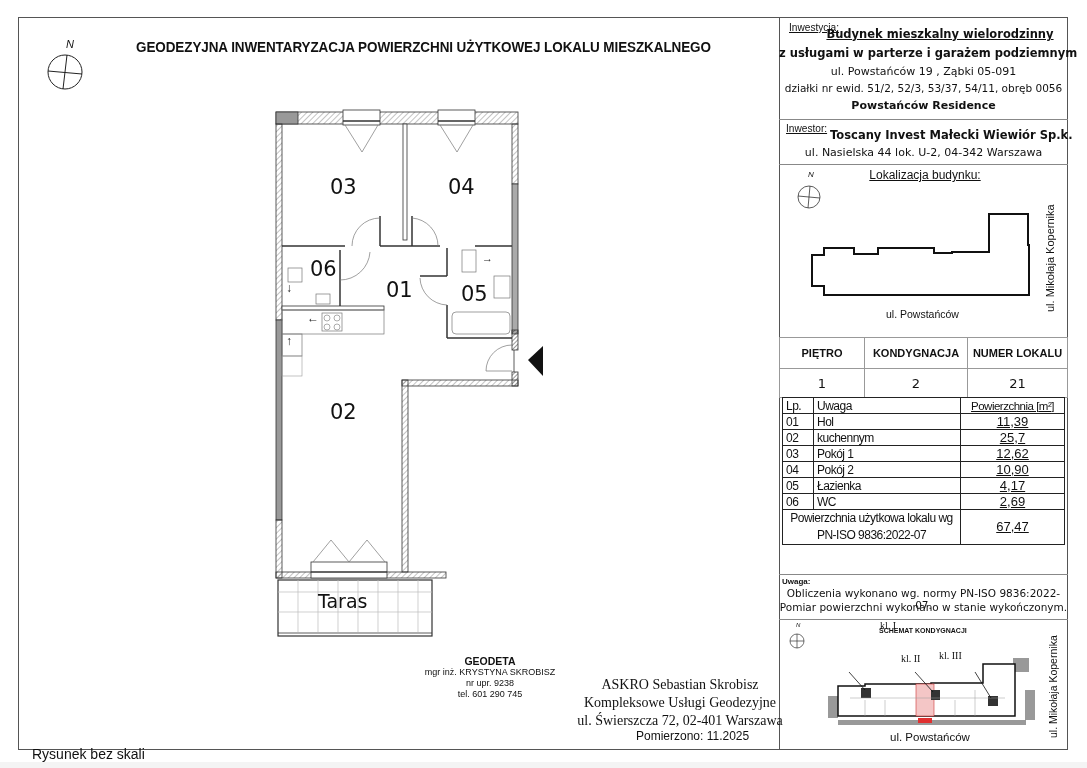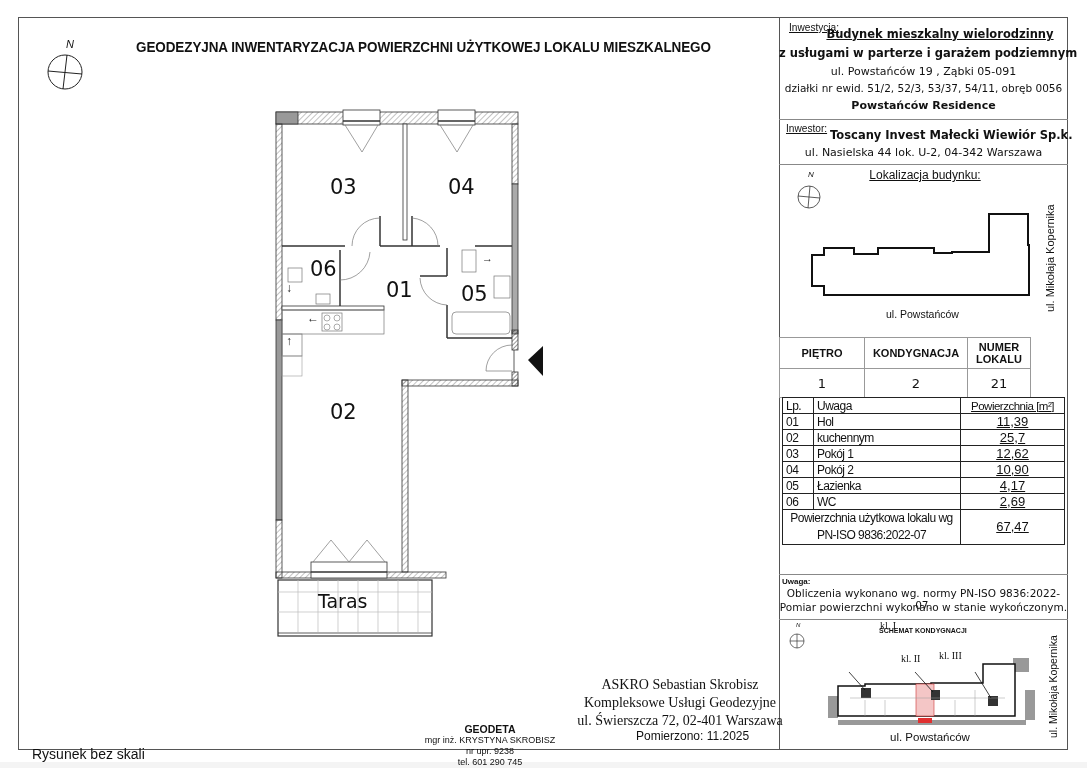--- a/index.html
+++ b/index.html
@@ -10,39 +10,39 @@
   .hsep { position:absolute; left:779px; width:289px; height:0; border-top:1px solid #888; }
 
   .title { position:absolute; left:136px; top:39px; font-weight:bold; font-size:14.5px; letter-spacing:-0.1px; transform:scaleX(0.93); transform-origin:left; white-space:nowrap; }
   .compass { position:absolute; }
   .compass .n { position:absolute; font-style:italic; font-size:11px; }
 
   .inv-label { position:absolute; font-size:11.5px; text-decoration:underline; transform:scaleX(0.88); transform-origin:left; }
   .rc { position:absolute; left:779px; width:289px; text-align:center; white-space:nowrap; font-family:"DejaVu Sans", sans-serif; }
   .bold { font-weight:bold; }
 
-  table.hdr { position:absolute; left:779px; top:337px; width:252px; border-collapse:collapse; }
+  table.hdr { position:absolute; left:779px; top:337px; width:289px; border-collapse:collapse; }
   table.hdr td { border:1px solid #999; text-align:center; height:30px; padding:0; font-size:11px; }
   table.hdr tr.h td { font-weight:bold; font-size:11px; }
   table.hdr tr.v td { font-family:"DejaVu Sans", sans-serif; font-size:13px; height:28px; }
 
   table.rooms { position:absolute; left:782px; top:397px; width:283px; border-collapse:collapse; font-size:12px; }
   table.rooms td { border:1px solid #222; padding:0 3px; height:15px; line-height:14px; letter-spacing:-0.5px; }
   table.rooms td.num { text-align:center; font-size:13px; letter-spacing:0;text-decoration:underline; }
   table.rooms .sum td { height:32px; text-align:center; }
 
   .uwaga { position:absolute; left:782px; top:577px; font-size:8px; font-weight:bold; }
   .note { position:absolute; left:779px; width:289px; text-align:center; font-size:10.5px; font-family:"DejaVu Sans", sans-serif; }
 
   .schem-title { position:absolute; left:879px; top:627px; font-size:7px; font-weight:bold; }
   .kl { position:absolute; font-size:10px; font-family:"Liberation Serif", serif; }
   .street { position:absolute; font-size:10.5px; }
   .vstreet { position:absolute; transform:rotate(-90deg); transform-origin:left top; font-size:11px; white-space:nowrap; }
 
-  .footer-geo { position:absolute; left:420px; top:724px; width:140px; text-align:center; font-size:9px; line-height:11px; }
+  .footer-geo { position:absolute; left:420px; top:656px; width:140px; text-align:center; font-size:9px; line-height:11px; }
   .footer-geo .b { font-weight:bold; font-size:10.5px; }
   .askro { position:absolute; left:560px; top:676px; width:240px; text-align:center; font-family:"Liberation Serif", serif; font-size:14px; line-height:18px; }
   .pomierz { position:absolute; left:636px; top:729px; font-size:12px; }
   .scale { position:absolute; left:32px; top:729px; font-size:14px;margin-top:17px; }
 
   .room-label { position:absolute; font-size:21px; font-family:"DejaVu Sans", sans-serif; }
 </style>
 </head>
 <body>
 

